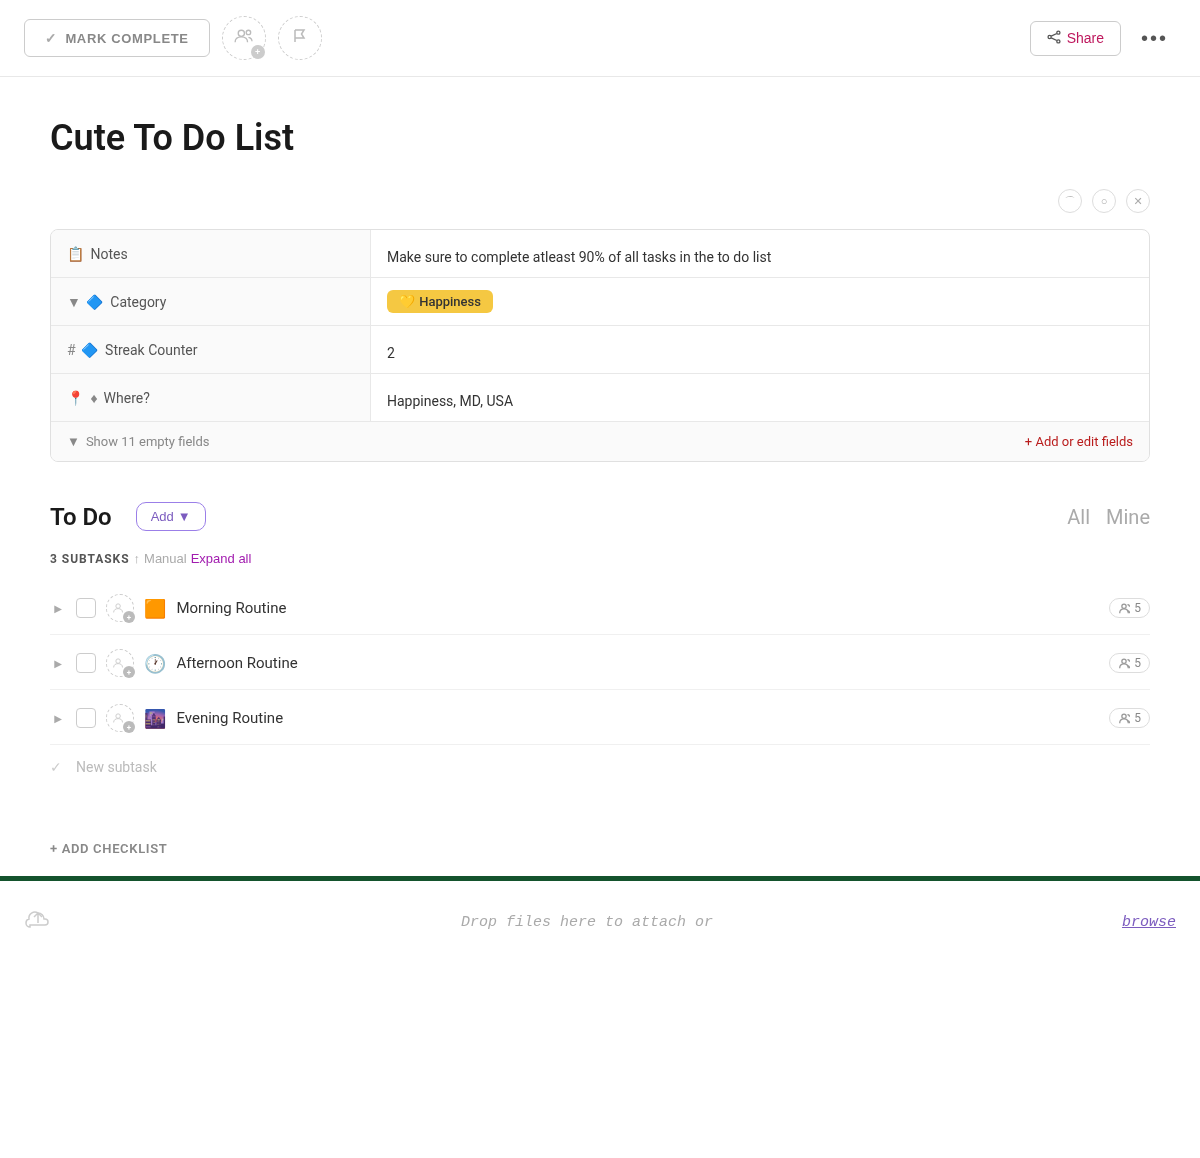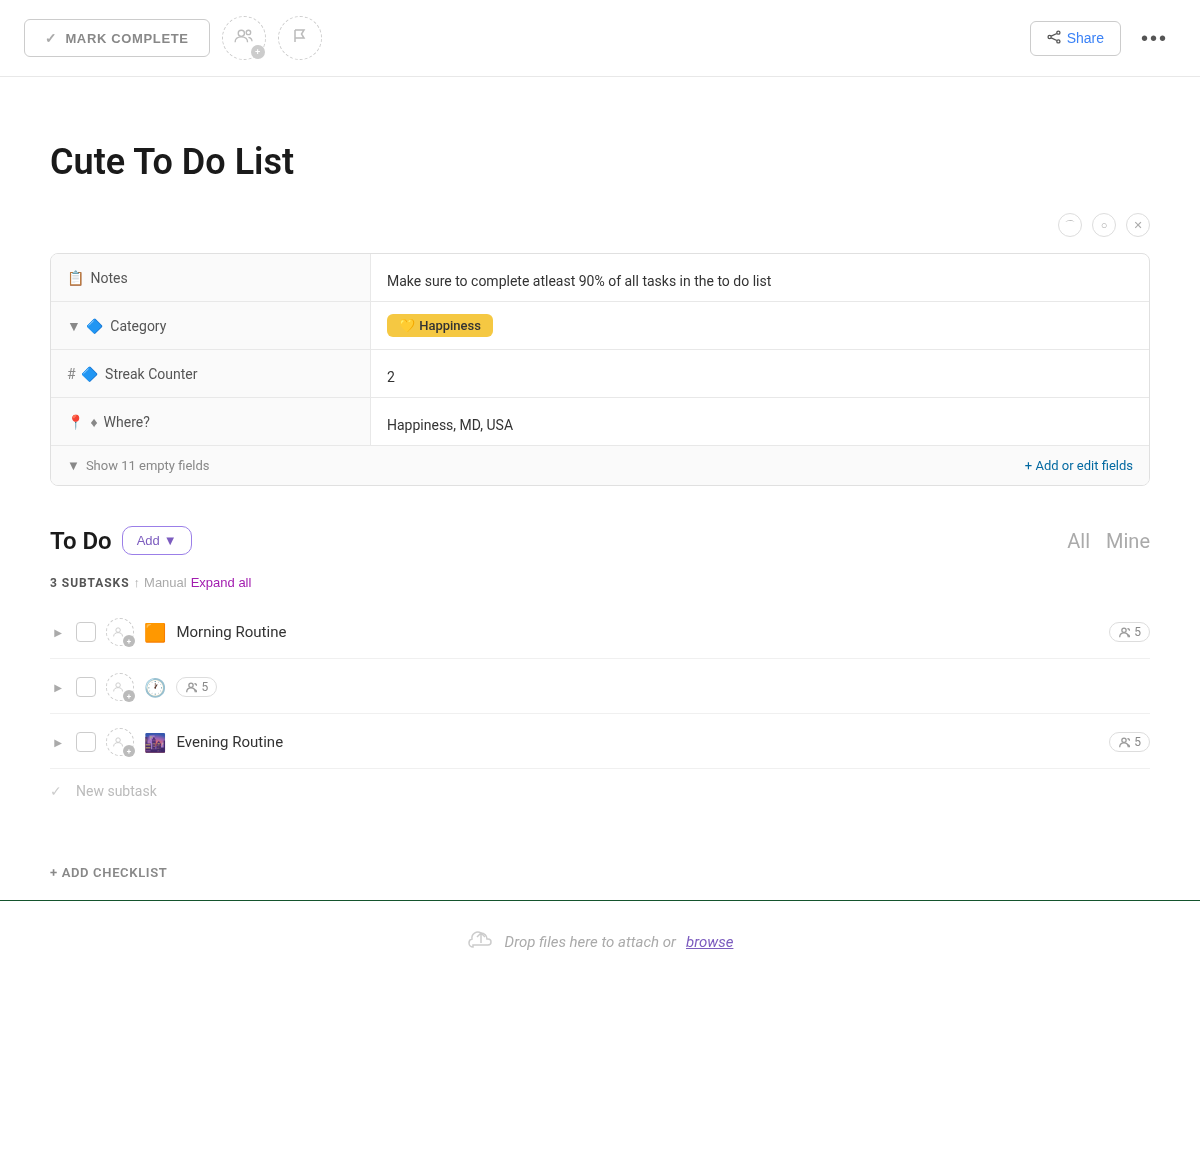--- a/index.html
+++ b/index.html
@@ -68,21 +68,21 @@
     }
     .toolbar-spacer { flex: 1; }
     .share-btn {
       display: flex;
       align-items: center;
       gap: 6px;
       border: 1.5px solid #ccc;
       border-radius: 6px;
       padding: 8px 16px;
       background: #fff;
-      color: #3b82f6;
+      color: #be185d;
       font-size: 14px;
       font-weight: 500;
       cursor: pointer;
     }
     .more-btn {
       background: none;
       border: none;
       cursor: pointer;
       font-size: 20px;
       color: #555;
@@ -93,21 +93,20 @@
     
     .main-content {
       padding: 40px 50px 0;
     }
 
     .page-title {
       font-size: 36px;
       font-weight: 600;
       color: #1a1a1a;
       margin-bottom: 30px;
-      margin-top: 24px;
     }
 
     
     .title-icons {
       display: flex;
       justify-content: flex-end;
       gap: 10px;
       margin-bottom: 16px;
     }
     .title-icon {
@@ -184,32 +183,32 @@
     .show-empty-fields {
       display: flex;
       align-items: center;
       gap: 6px;
       font-size: 13px;
       color: #888;
       cursor: pointer;
     }
     .add-edit-fields {
       font-size: 13px;
-      color: #0369a1;
+      color: #b91c1c;
       cursor: pointer;
     }
 
     
     .todo-section {
       margin-bottom: 32px;
     }
     .todo-header {
       display: flex;
       align-items: center;
-      gap: 10px;
+      gap: 24px;
       margin-bottom: 20px;
     }
     .todo-title {
       font-size: 24px;
       font-weight: 600;
     }
     .add-btn {
       display: flex;
       align-items: center;
       gap: 4px;
@@ -370,31 +369,32 @@
       cursor: pointer;
       padding: 20px 0;
       display: flex;
       align-items: center;
       gap: 6px;
       text-transform: uppercase;
     }
 
     
     .file-drop {
-      border-top: 1px solid #14532d;
+      border-top: 5px solid #14532d;
       padding: 24px;
       text-align: center;
       display: flex;
       align-items: center;
-      justify-content: center;
+      justify-content: space-between;
       gap: 10px;
       color: #aaa;
       font-size: 15px;
       font-style: italic;
       background: #fff;
+      font-family: Liberation Mono, monospace;
     }
     .file-drop a {
       color: #7c5cbf;
       text-decoration: underline;
     }
     .upload-icon {
       font-size: 24px;
       color: #ccc;
     }
   </style>
@@ -567,20 +567,21 @@
         <span class="subtask-chevron">▶</span>
         <div class="subtask-checkbox"></div>
         <div class="subtask-avatar">
           <svg width="14" height="14" viewBox="0 0 22 18" fill="none" stroke="#ccc" stroke-width="1.5">
             <circle cx="8" cy="6" r="3.5"></circle>
             <path d="M1 16c0-4 3-6 7-6s7 2 7 6"></path>
           </svg>
           <span class="avatar-plus">+</span>
         </div>
         <span class="subtask-emoji">🕐</span>
+        <span class="subtask-name">Afternoon Routine</span>
         <span class="subtask-count-badge">
           <svg width="12" height="12" viewBox="0 0 14 14" fill="none" stroke="#999" stroke-width="1.5">
             <circle cx="7" cy="5" r="2.5"></circle>
             <path d="M2 13c0-3 2-5 5-5s5 2 5 5"></path>
             <path d="M11 3c1.5 0 2.5 1 2.5 2.5"></path>
             <path d="M11 10.5c1.5 0 2.5 1 2.5 2.5"></path>
           </svg>
           5
         </span>
       </div>

